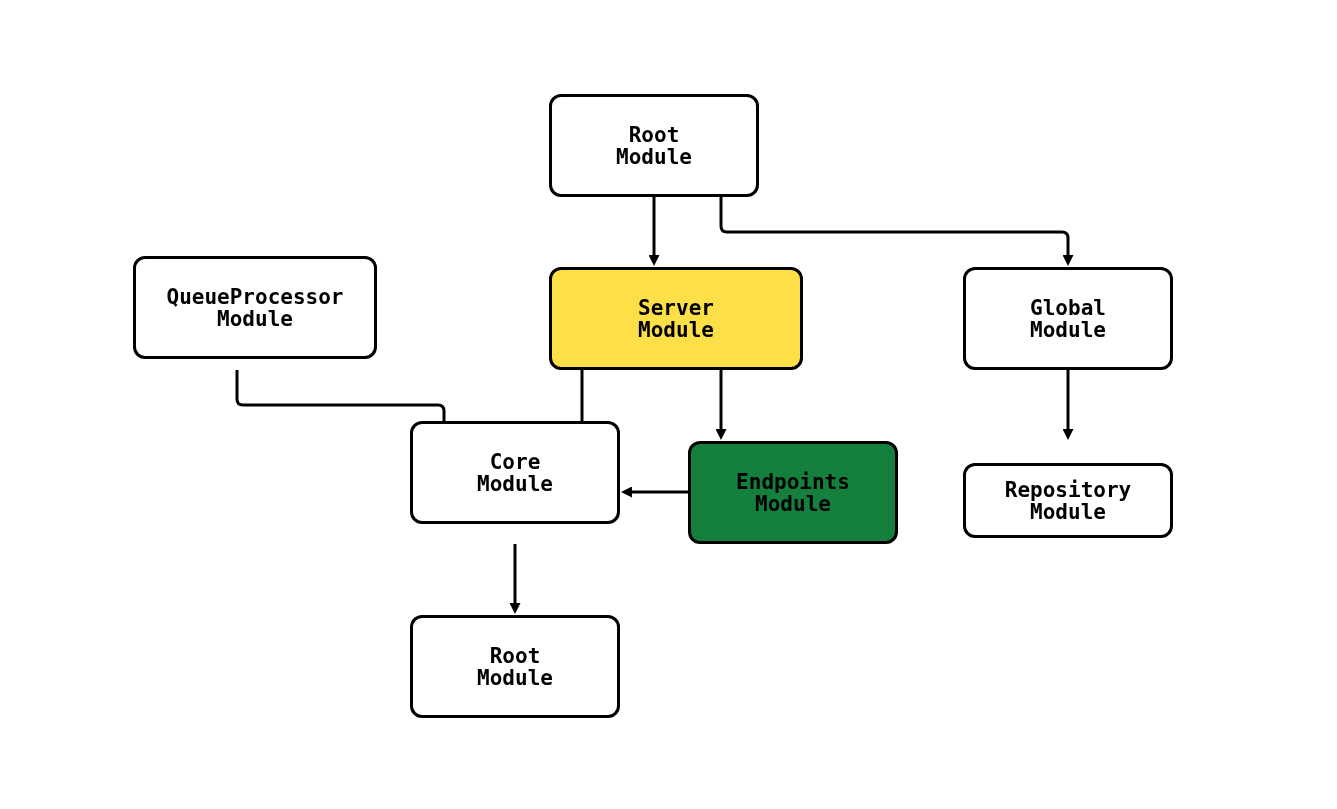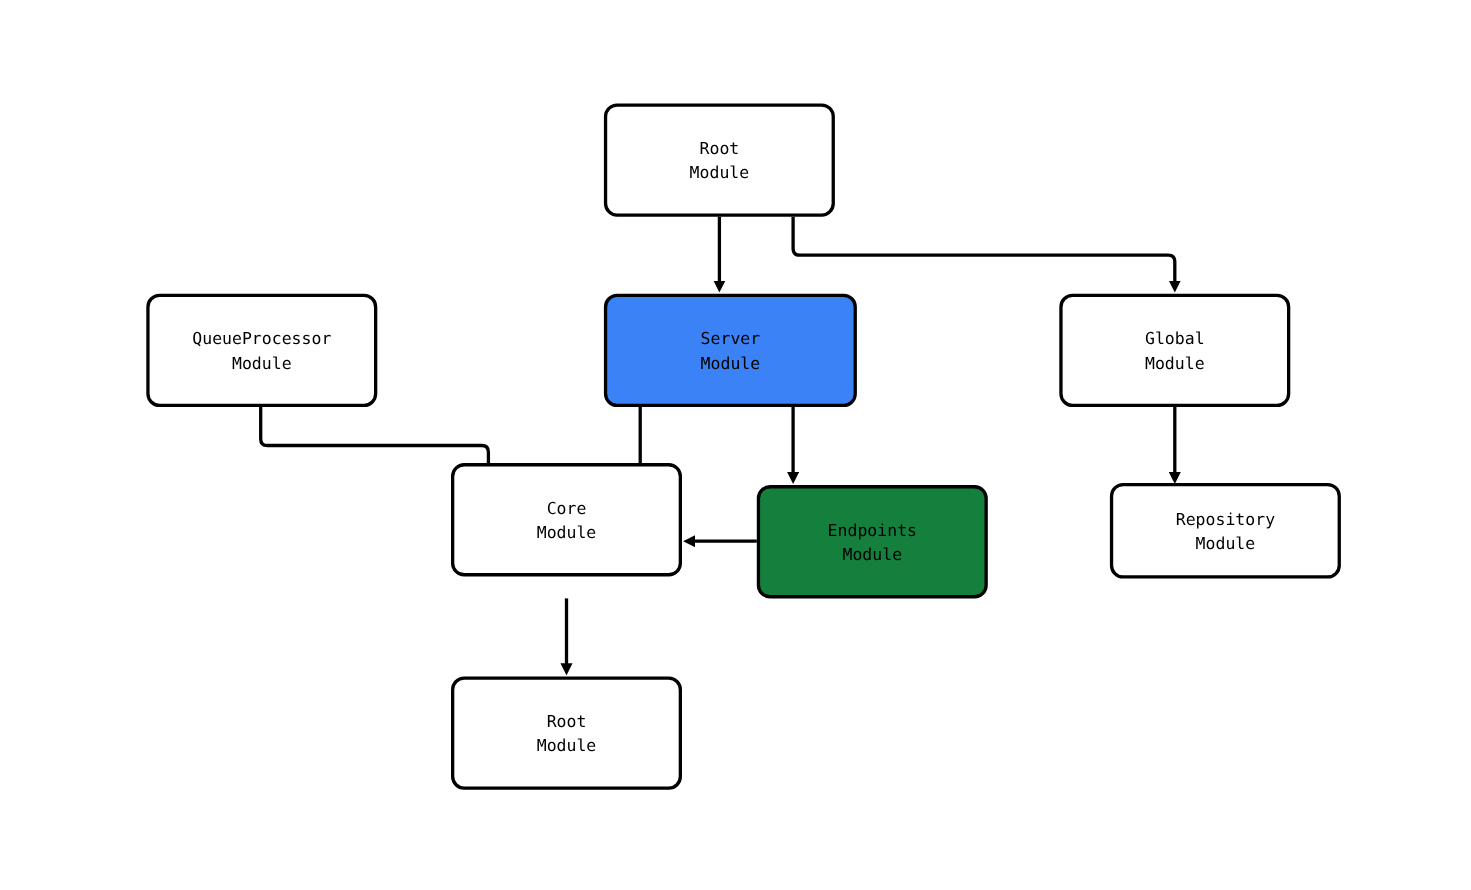--- a/index.html
+++ b/index.html
@@ -34,22 +34,22 @@
     border: 3px solid #000000;
     border-radius: 12px;
     display: flex;
     flex-direction: column;
     align-items: center;
     justify-content: center;
     z-index: 2;
   }
   .node-label {
     font-family: "DejaVu Sans Mono", "Liberation Mono", monospace;
-    font-size: 15px;
-    font-weight: 400;
+    font-size: 21px;
+    font-weight: 700;
     line-height: 22px;
     color: #000000;
     text-align: center;
     white-space: pre;
     letter-spacing: 0px;
   }
 </style>
 </head>
 <body>
 
@@ -71,41 +71,41 @@
         <path d="M 688 492 L 631 492" stroke="#000000" marker-end="url(#arrowhead)"></path>
         <path d="M 515 544 L 515 604" stroke="#000000" marker-end="url(#arrowhead)"></path>
       </g>
   </svg>
 
   <div id="node-group">
       <div class="node" style="left: 549px; top: 94px; width: 210px; height: 103px; border-color: rgb(0, 0, 0); background: rgb(255, 255, 255);">
         <div class="node-label">Root</div>
         <div class="node-label">Module</div>
       </div>
-      <div class="node" style="left: 133px; top: 267px; width: 210px; height: 103px; border-color: rgb(0, 0, 0); background: rgb(255, 255, 255);">
+      <div class="node" style="left: 133px; top: 256px; width: 244px; height: 103px; border-color: rgb(0, 0, 0); background: rgb(255, 255, 255);">
         <div class="node-label">QueueProcessor</div>
         <div class="node-label">Module</div>
       </div>
-      <div class="node" style="left: 549px; top: 267px; width: 230px; height: 103px; border-color: rgb(0, 0, 0); background: #3b82f6;">
+      <div class="node" style="left: 549px; top: 267px; width: 254px; height: 103px; border-color: rgb(0, 0, 0); background: #fde047;">
         <div class="node-label">Server</div>
         <div class="node-label">Module</div>
       </div>
       <div class="node" style="left: 963px; top: 267px; width: 210px; height: 103px; border-color: rgb(0, 0, 0); background: rgb(255, 255, 255);">
         <div class="node-label">Global</div>
         <div class="node-label">Module</div>
       </div>
       <div class="node" style="left: 410px; top: 421px; width: 210px; height: 103px; border-color: rgb(0, 0, 0); background: rgb(255, 255, 255);">
         <div class="node-label">Core</div>
         <div class="node-label">Module</div>
       </div>
       <div class="node" style="left: 688px; top: 441px; width: 210px; height: 103px; border-color: rgb(0, 0, 0); background: #15803d;">
         <div class="node-label">Endpoints</div>
         <div class="node-label">Module</div>
       </div>
-      <div class="node" style="left: 963px; top: 439px; width: 210px; height: 87px; border-color: rgb(0, 0, 0); background: rgb(255, 255, 255); margin-left: 46px;">
+      <div class="node" style="left: 963px; top: 463px; width: 210px; height: 75px; border-color: rgb(0, 0, 0); background: rgb(255, 255, 255);">
         <div class="node-label">Repository</div>
         <div class="node-label">Module</div>
       </div>
       <div class="node" style="left: 410px; top: 615px; width: 210px; height: 103px; border-color: rgb(0, 0, 0); background: rgb(255, 255, 255);">
         <div class="node-label">Root</div>
         <div class="node-label">Module</div>
       </div>
     </div>
 
 </div>

